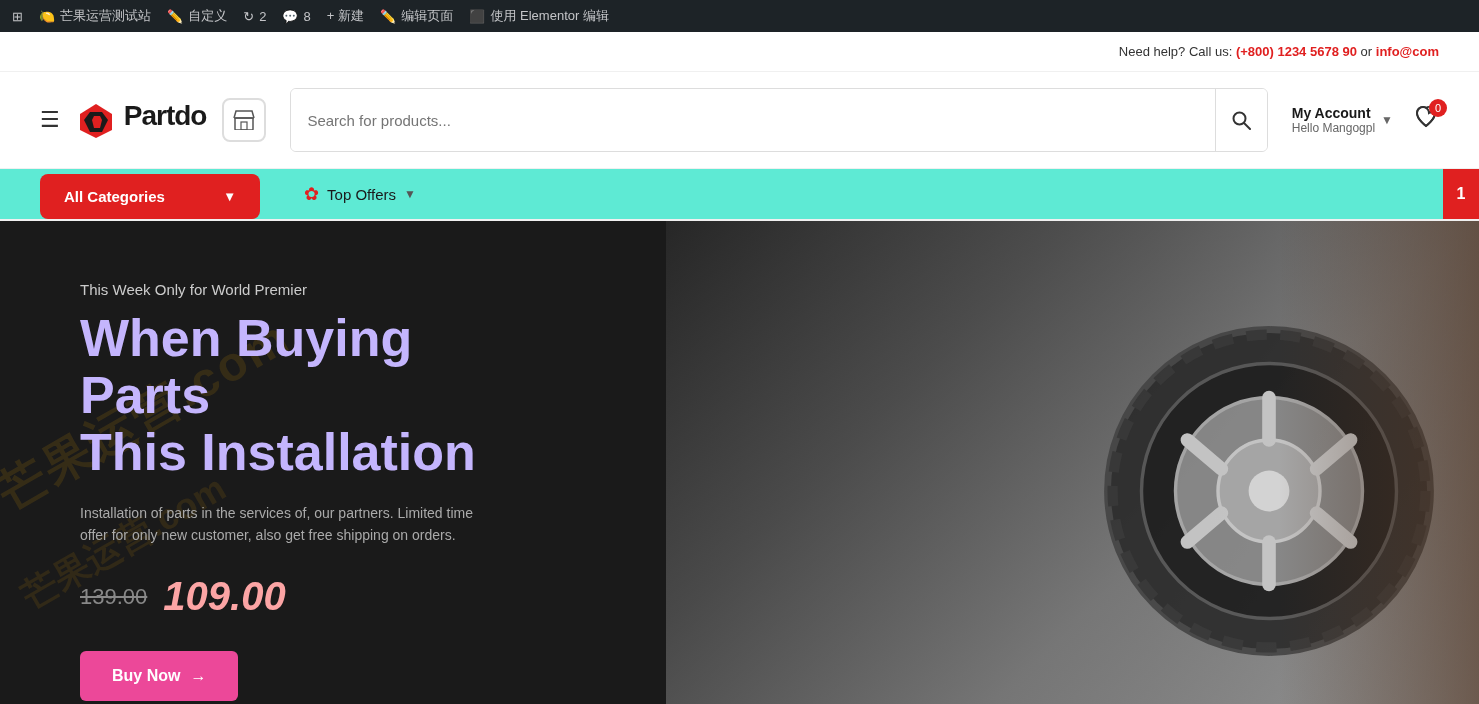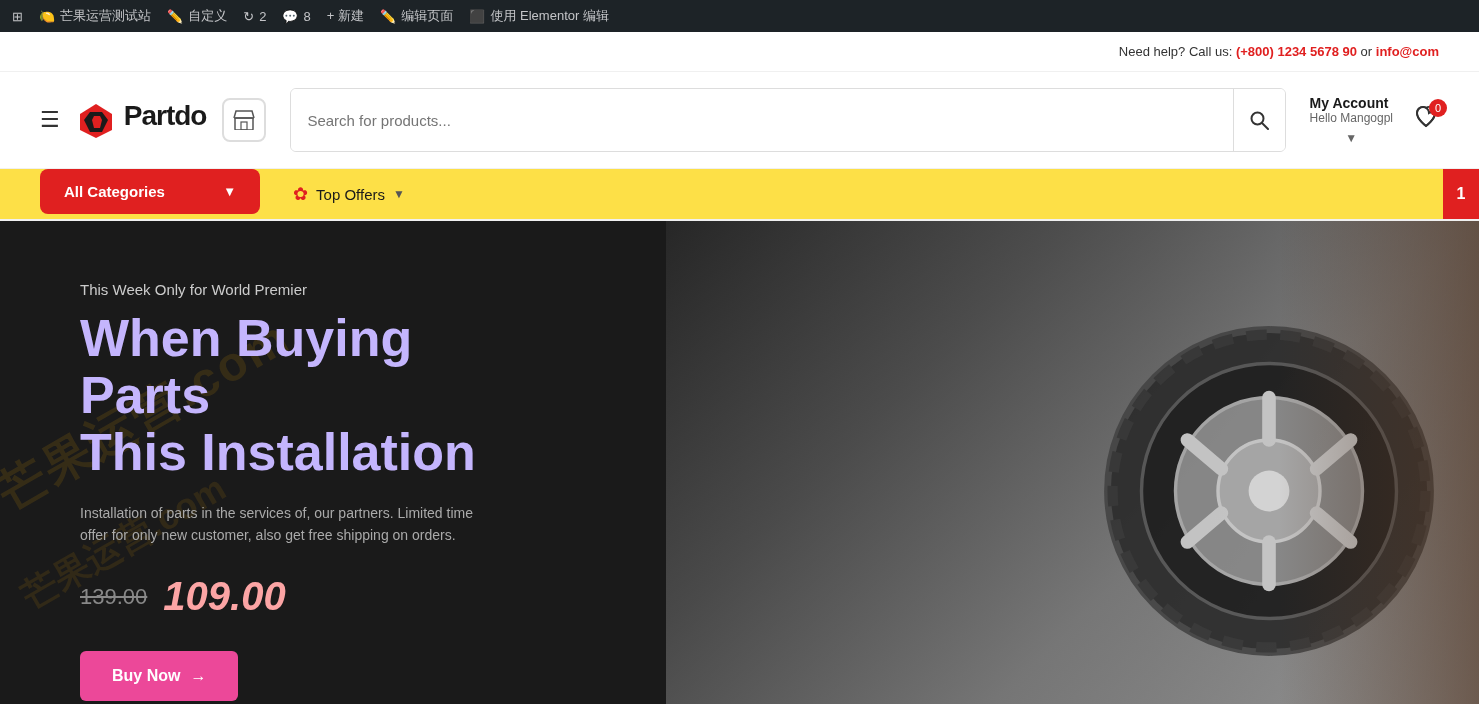--- a/index.html
+++ b/index.html
@@ -125,21 +125,20 @@
     .account-area {
       display: flex;
       align-items: center;
       gap: 20px;
     }
     .my-account {
       display: flex;
       align-items: center;
       gap: 6px;
       cursor: pointer;
-      flex-direction: column;
     }
     .account-text { text-align: left; }
     .account-label {
       font-size: 14px;
       font-weight: 600;
       color: #1a1a1a;
     }
     .account-sub {
       font-size: 12px;
       color: #666;
@@ -164,25 +163,25 @@
       width: 18px;
       height: 18px;
       font-size: 11px;
       display: flex;
       align-items: center;
       justify-content: center;
     }
 
     
     .nav-bar {
-      background: #fde047;
+      background: #5eead4;
       padding: 0 40px;
       display: flex;
-      align-items: flex-start;
-      gap: 1px;
+      align-items: flex-end;
+      gap: 12px;
       border-bottom: 2px solid #f0f0f0;
       position: relative;
     }
     .all-categories-btn {
       background: #e02020;
       color: #fff;
       border: none;
       padding: 14px 24px;
       font-size: 15px;
       font-weight: 600;

